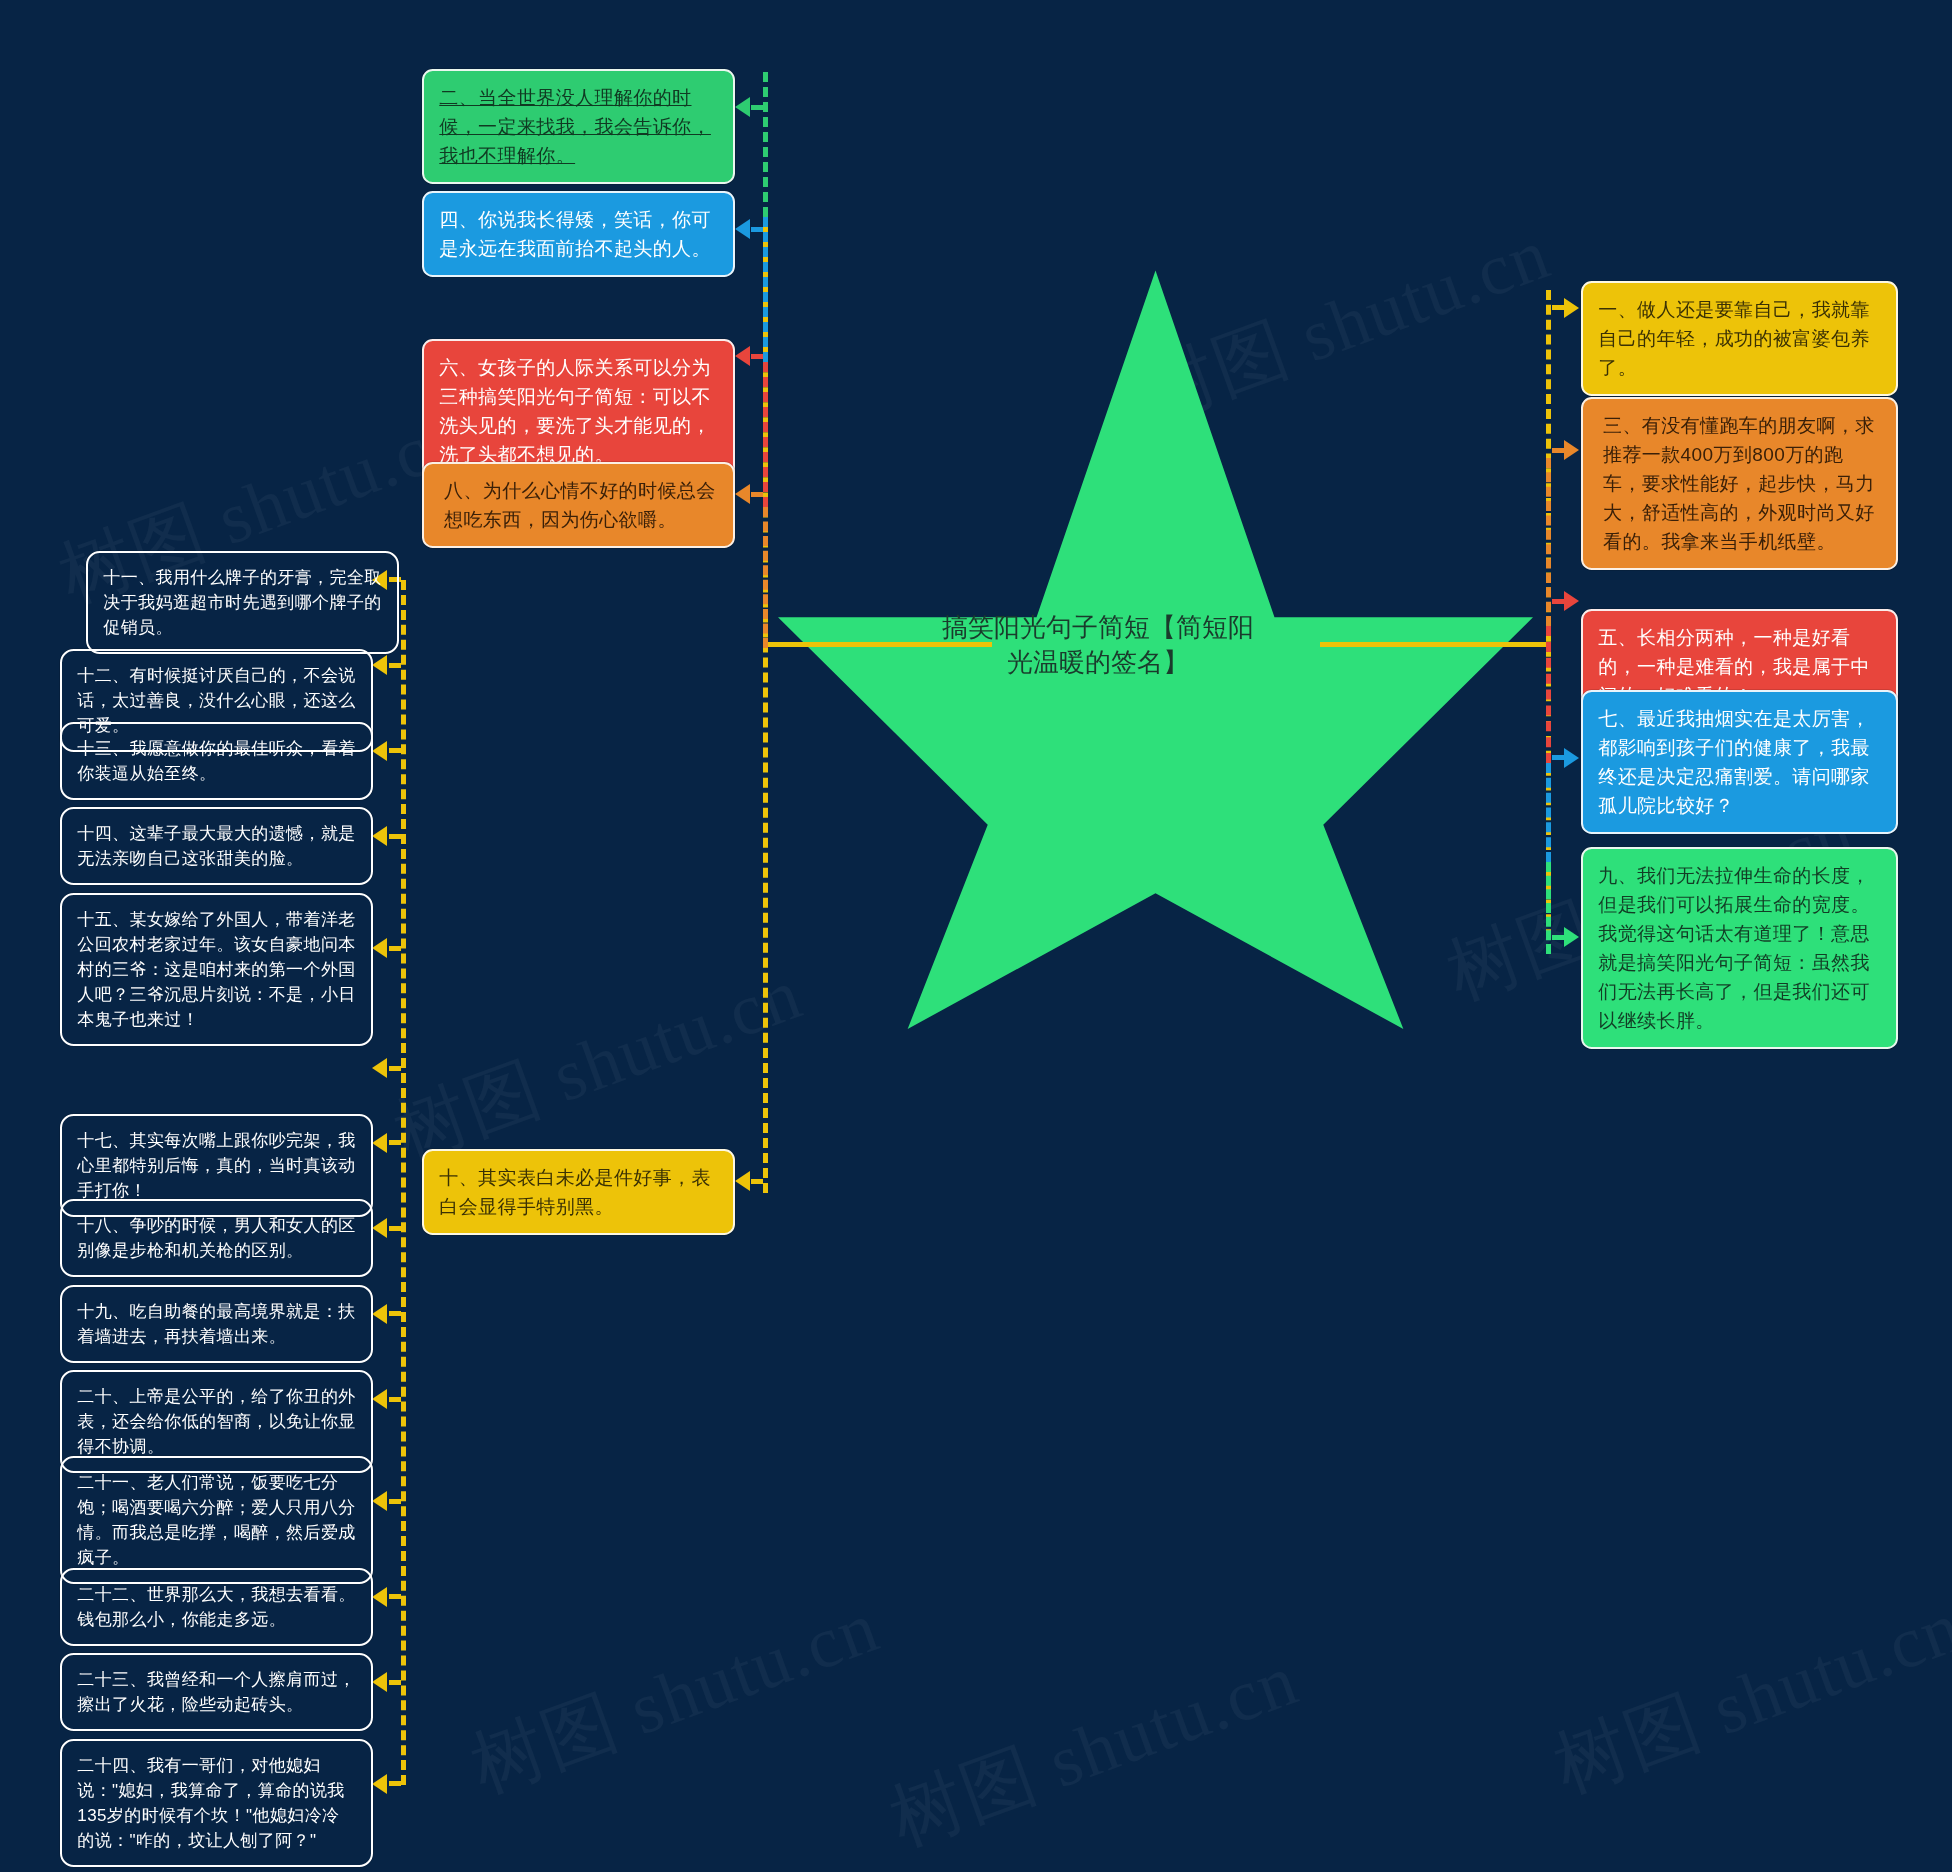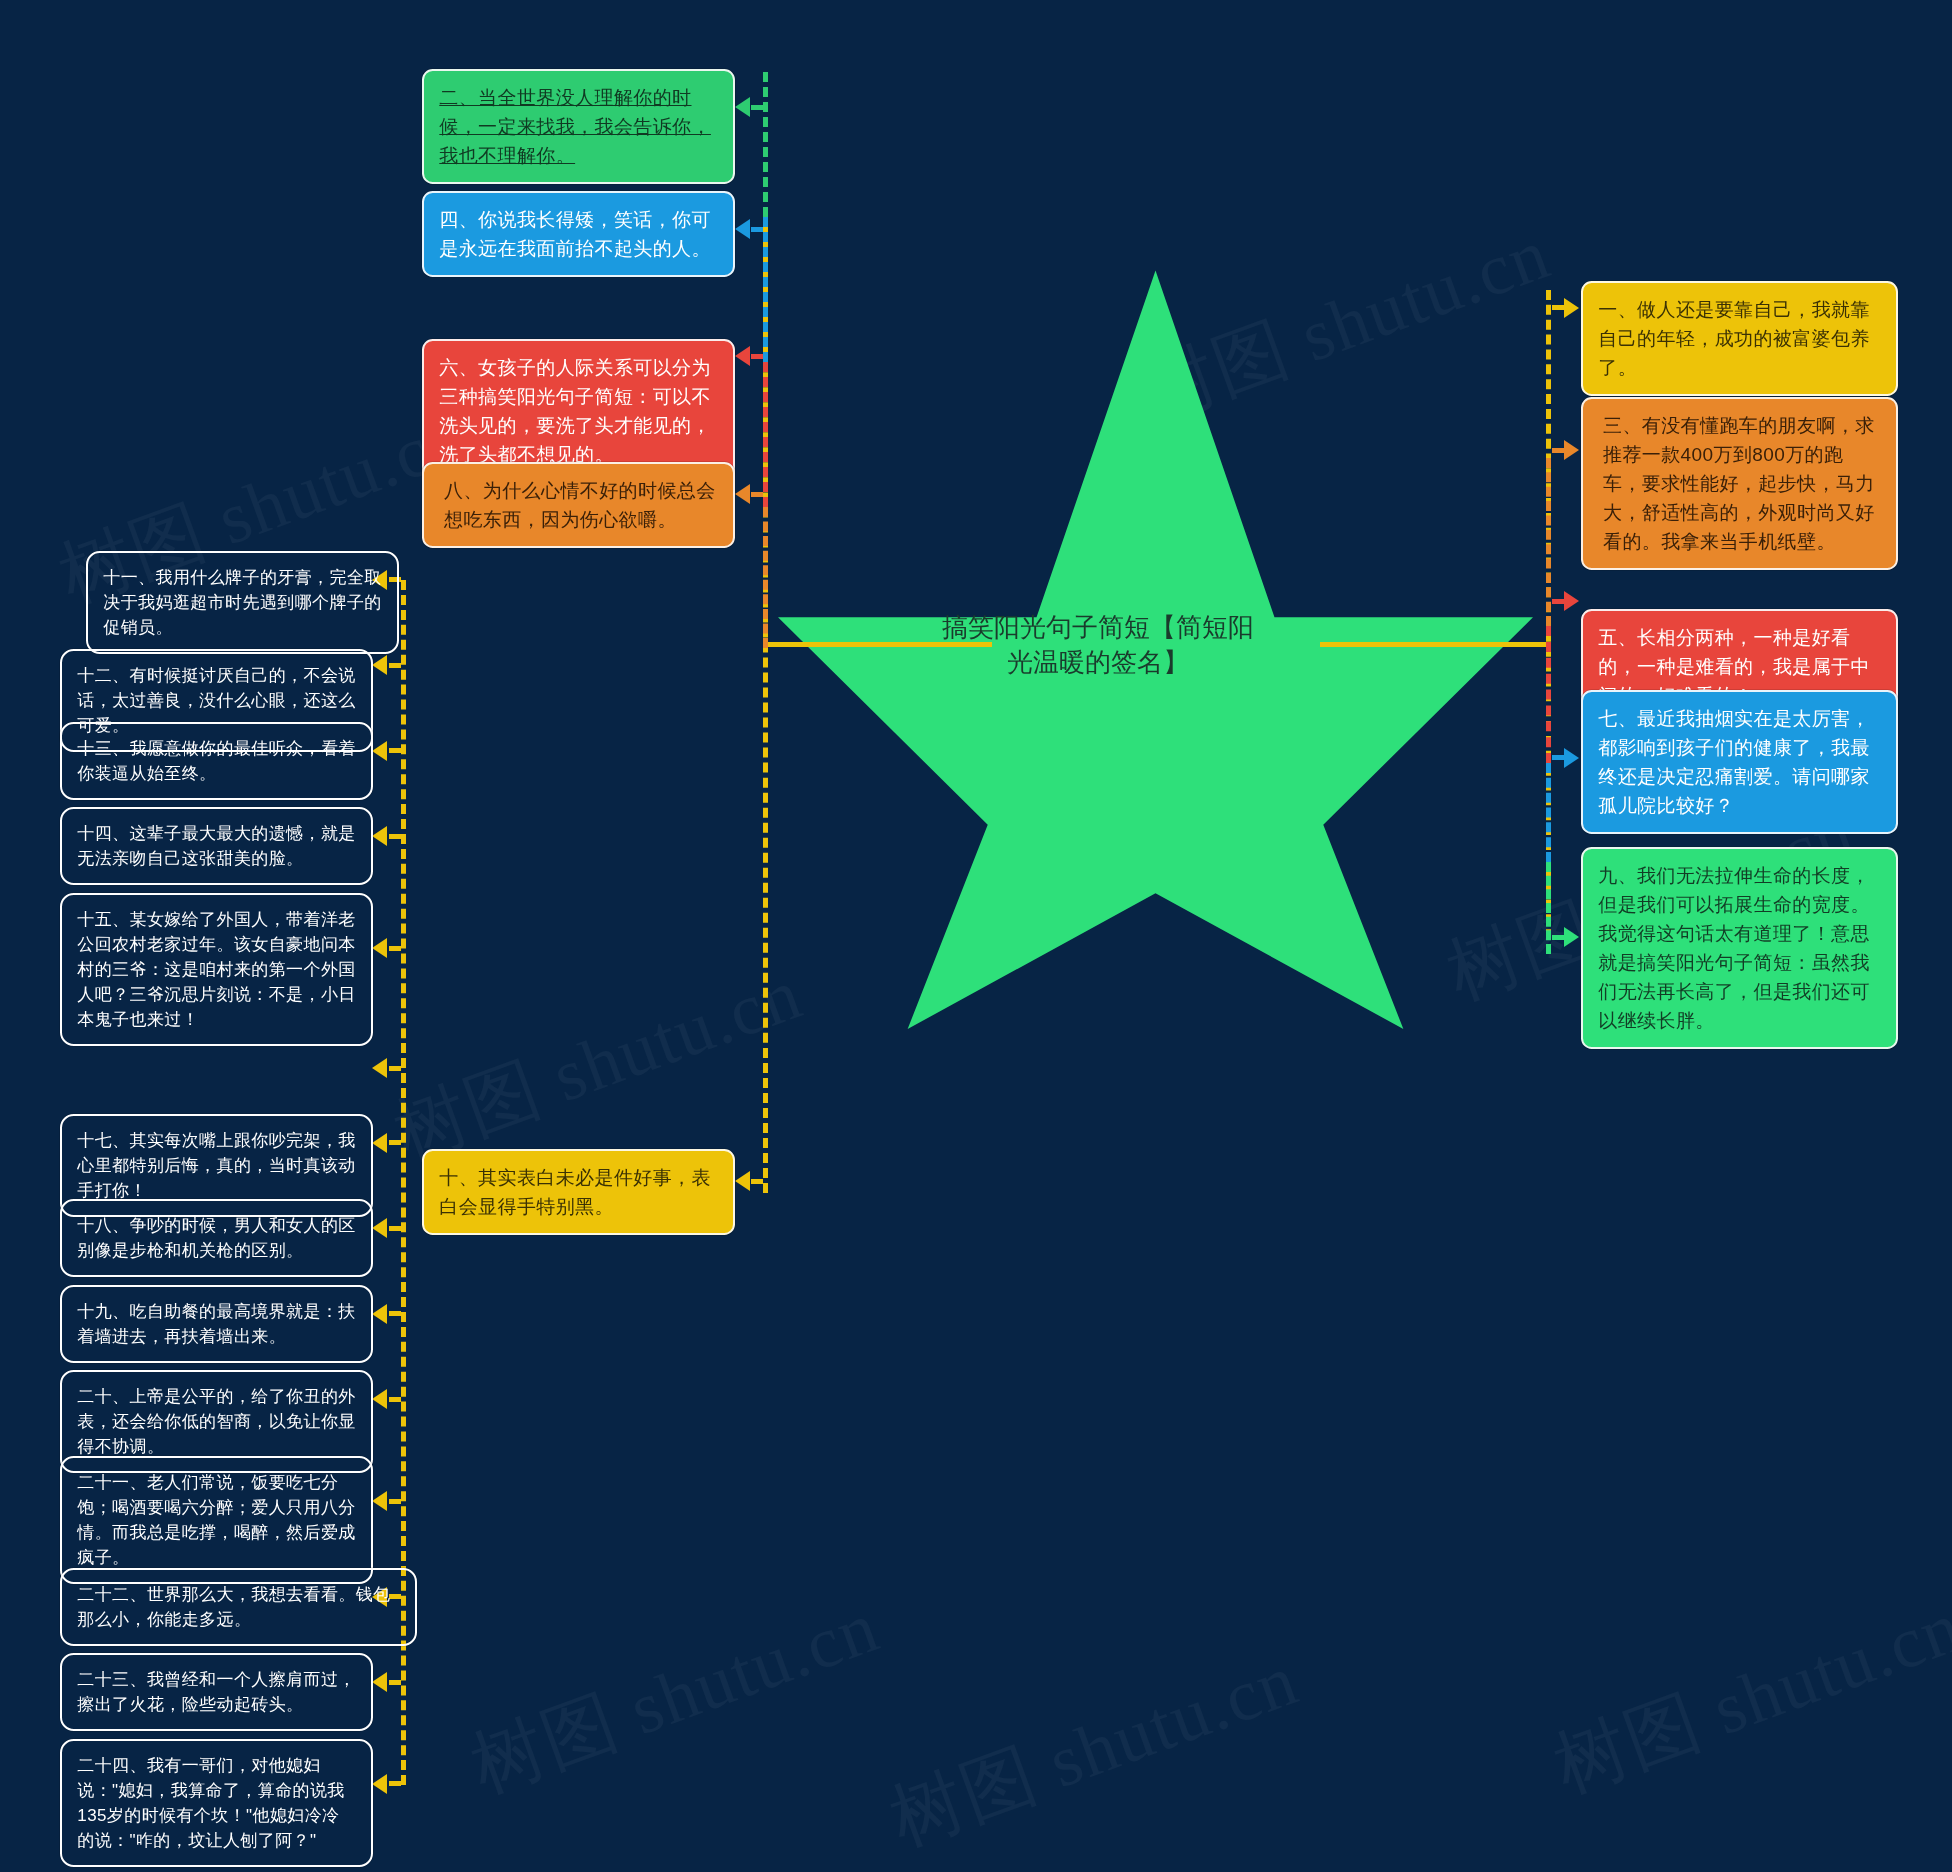--- a/index.html
+++ b/index.html
@@ -198,18 +198,18 @@
   <div class="node plain" style="left:60px;top:551px;width:313px;font-size:17px;line-height:25px;margin-left:26px;">十一、我用什么牌子的牙膏，完全取决于我妈逛超市时先遇到哪个牌子的促销员。</div>
   <div class="node plain" style="left:60px;top:636px;width:313px;font-size:17px;line-height:25px;margin-top:13px;">十二、有时候挺讨厌自己的，不会说话，太过善良，没什么心眼，还这么可爱。</div>
   <div class="node plain" style="left:60px;top:722px;width:313px;font-size:17px;line-height:25px;">十三、我愿意做你的最佳听众，看着你装逼从始至终。</div>
   <div class="node plain" style="left:60px;top:807px;width:313px;font-size:17px;line-height:25px;">十四、这辈子最大最大的遗憾，就是无法亲吻自己这张甜美的脸。</div>
   <div class="node plain" style="left:60px;top:893px;width:313px;font-size:17px;line-height:25px;">十五、某女嫁给了外国人，带着洋老公回农村老家过年。该女自豪地问本村的三爷：这是咱村来的第一个外国人吧？三爷沉思片刻说：不是，小日本鬼子也来过！</div>
   <div class="node plain" style="left:60px;top:1114px;width:313px;font-size:17px;line-height:25px;">十七、其实每次嘴上跟你吵完架，我心里都特别后悔，真的，当时真该动手打你！</div>
   <div class="node plain" style="left:60px;top:1199px;width:313px;font-size:17px;line-height:25px;">十八、争吵的时候，男人和女人的区别像是步枪和机关枪的区别。</div>
   <div class="node plain" style="left:60px;top:1285px;width:313px;font-size:17px;line-height:25px;">十九、吃自助餐的最高境界就是：扶着墙进去，再扶着墙出来。</div>
   <div class="node plain" style="left:60px;top:1370px;width:313px;font-size:17px;line-height:25px;">二十、上帝是公平的，给了你丑的外表，还会给你低的智商，以免让你显得不协调。</div>
   <div class="node plain" style="left:60px;top:1456px;width:313px;font-size:17px;line-height:25px;">二十一、老人们常说，饭要吃七分饱；喝酒要喝六分醉；爱人只用八分情。而我总是吃撑，喝醉，然后爱成疯子。</div>
-  <div class="node plain" style="left:60px;top:1568px;width:357px;font-size:17px;line-height:25px;">二十二、世界那么大，我想去看看。钱包那么小，你能走多远。</div>
+  <div class="node plain" style="left:60px;top:1568px;width:313px;font-size:17px;line-height:25px;">二十二、世界那么大，我想去看看。钱包那么小，你能走多远。</div>
   <div class="node plain" style="left:60px;top:1653px;width:313px;font-size:17px;line-height:25px;">二十三、我曾经和一个人擦肩而过，擦出了火花，险些动起砖头。</div>
   <div class="node plain" style="left:60px;top:1739px;width:313px;font-size:17px;line-height:25px;">二十四、我有一哥们，对他媳妇说："媳妇，我算命了，算命的说我135岁的时候有个坎！"他媳妇冷冷的说："咋的，坟让人刨了阿？"</div>
 
 </div>
 
 
 </body></html>

